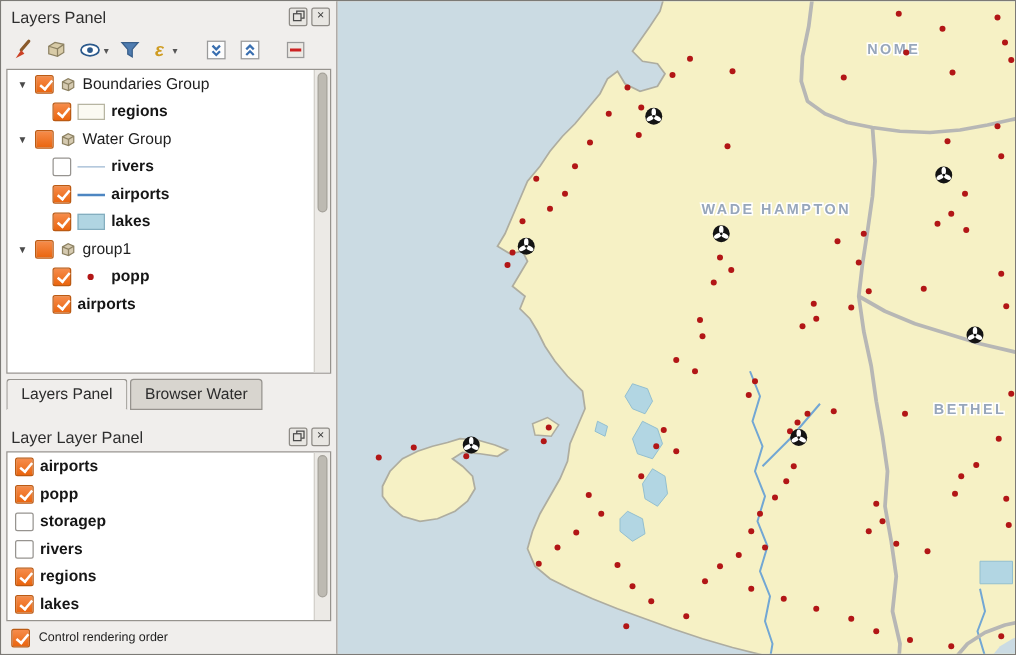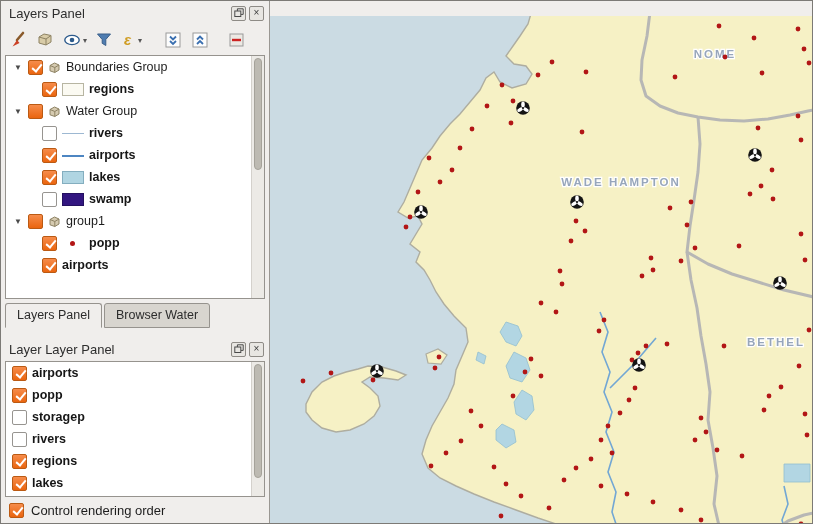--- a/index.html
+++ b/index.html
@@ -40,23 +40,23 @@
   .vthumb{position:absolute;left:2px;right:2px;border-radius:4px;background:#bdbab2;border:1px solid #a5a29a;}
   
   .tabs{display:flex;margin:3px 4px 0;align-items:flex-end;height:26px;}
   .tab{padding:4px 11px 5px;font-size:12.5px;color:#2c2c2c;border:1px solid #96938e;background:#d8d5cf;border-radius:3px 3px 0 0;margin-right:2px;}
   .tab.active{background:#f0eeec;border-bottom-color:#f0eeec;}
   .spacer8{height:9px;}
   
   .olist{margin:0 4px;border:1px solid #96938e;background:#fff;height:134px;position:relative;overflow:hidden;}
   .olist .row{padding-left:6px;}
   .footer{flex:1;display:flex;align-items:center;gap:7px;padding-left:8px;}
-  .footer .lbl-f{font-size:13px;color:#1d1d1d;}
+  .footer .lbl-f{font-size:10px;color:#1d1d1d;}
   
-  .map{flex:1;position:relative;overflow:hidden;margin-top:15px;}
+  .map{flex:1;position:relative;overflow:hidden;}
   .map svg{display:block;}
   .map-label{font-family:"Liberation Sans",sans-serif;font-size:11.5px;font-weight:bold;letter-spacing:2px;stroke:#ffffff;stroke-width:2.5px;paint-order:stroke;text-anchor:middle;}
 </style>
 </head>
 <body>
 
 <div class="app">
 
   <div class="left-panel">
 
@@ -172,25 +172,20 @@
           <span class="sw sw-majrivers"></span>
           <span class="lbl">airports</span>
         </div>
 
         <div class="row child">
           <span class="cb checked"></span>
           <span class="sw sw-lakes"></span>
           <span class="lbl">lakes</span>
         </div>
 
-        <div class="row child">
-          <span class="cb un"></span>
-          <span class="sw sw-swamp"></span>
-          <span class="lbl">swamp</span>
-        </div>
 
         <div class="row">
           <span class="expander">▼</span>
           <span class="cb partial"></span>
           <span class="grp-ico">
               <svg width="13" height="13" viewBox="0 0 13 13">
                 <path d="M2 4.5 L6.5 2 L11 4 L11 9 L6.8 11.5 L2 9.8 Z" fill="#d5cab0" stroke="#8d8263"></path>
                 <path d="M2 4.5 L6.8 6.5 L11 4" fill="none" stroke="#8d8263"></path>
                 <path d="M6.8 6.5 L6.8 11.5" fill="none" stroke="#8d8263"></path>
               </svg>

